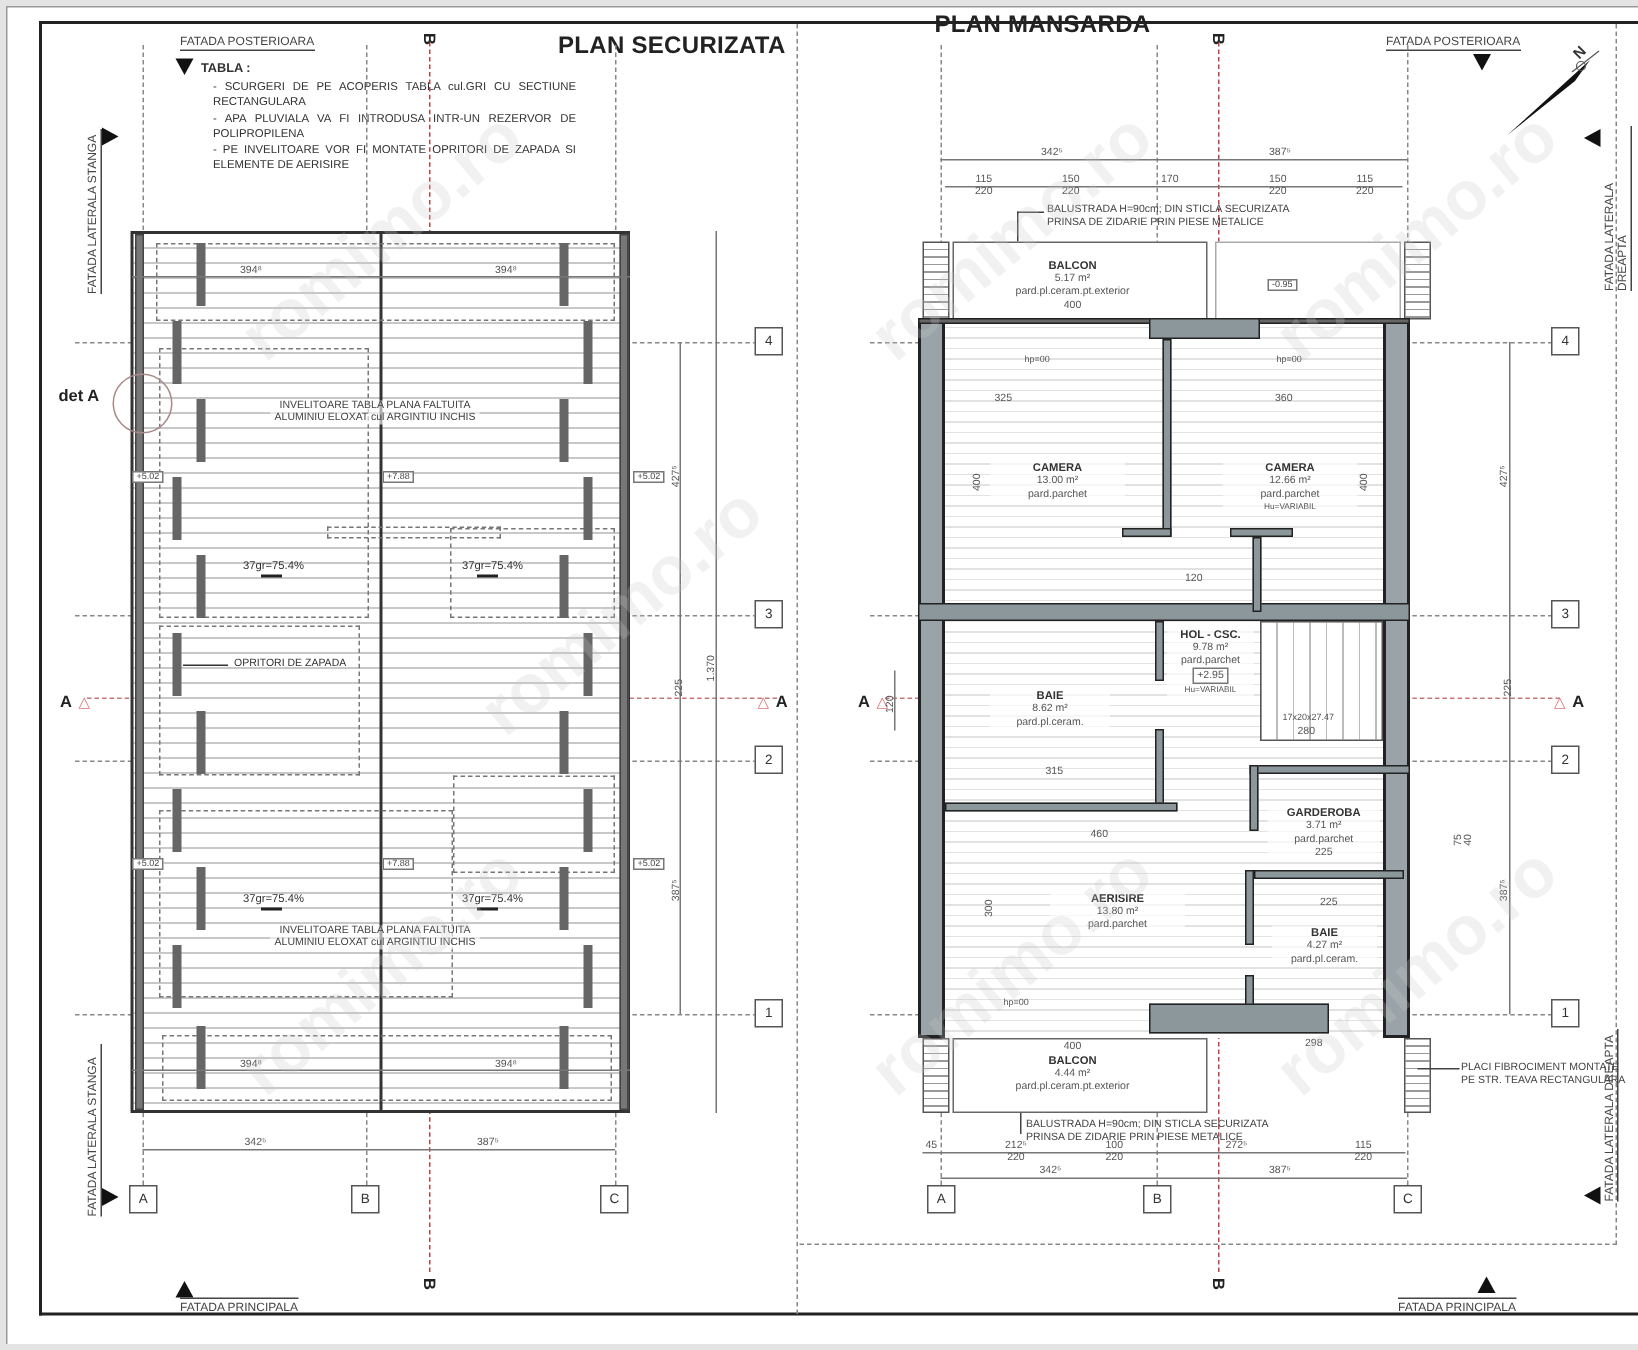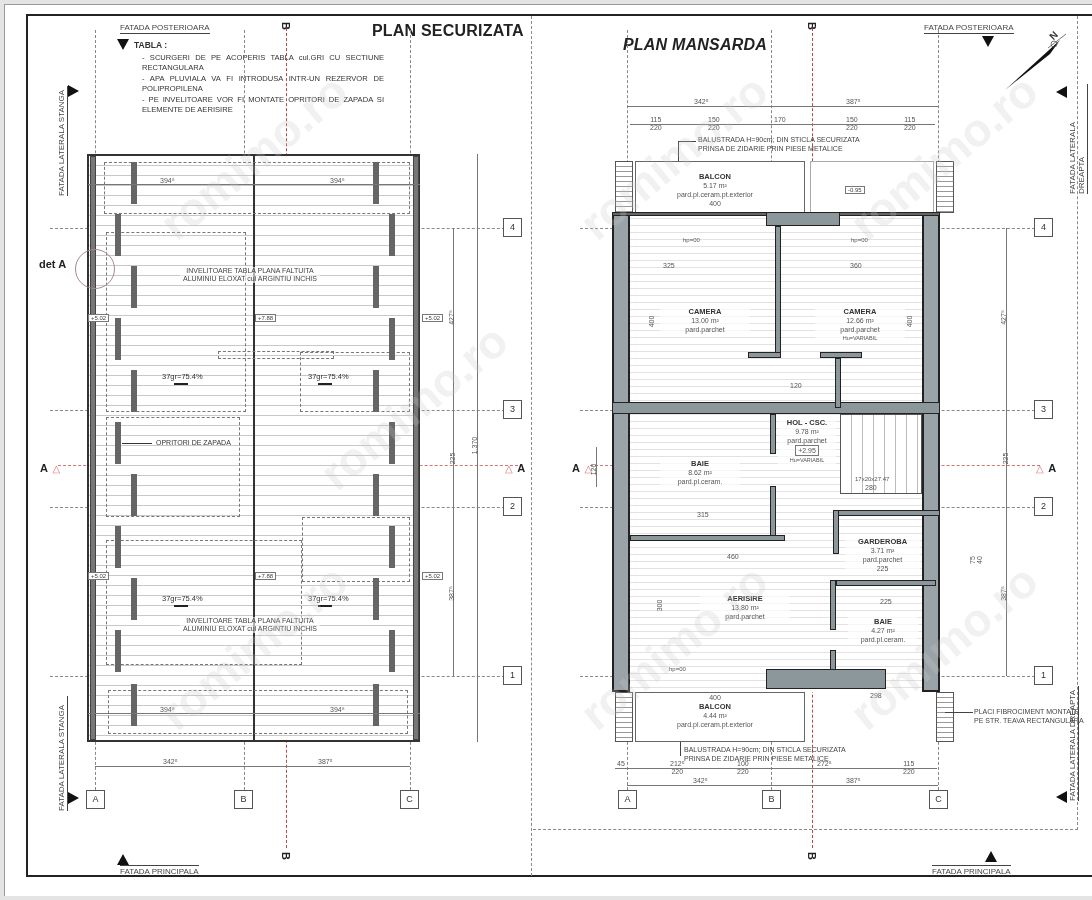--- a/index.html
+++ b/index.html
@@ -184,21 +184,21 @@
 
   <div class="abs fatada fatada-v" style="left:57px; top:696px; height:115px;">FATADA LATERALA STANGA</div>
   <div class="abs tri-right" style="left:68px; top:792px;"></div>
 
   <div class="abs tri-up" style="left:117px; top:854px;"></div>
   <div class="abs fatada fatada-h" style="left:120px; top:865px; border-bottom:none; border-top:1px solid #444; padding-top:1px;">FATADA PRINCIPALA</div>
 </div>
 
 <div>
 
-  <div class="abs title" style="left:623px; top:36px;font-style:italic;">PLAN MANSARDA</div>
+  <div class="abs title" style="left:623px; top:8px;">PLAN MANSARDA</div>
 
   <div class="abs fatada fatada-h" style="left:924px; top:23px;">FATADA POSTERIOARA</div>
   <div class="abs tri-down" style="left:982px; top:36px;"></div>
 
   <svg class="compass" style="left:1000px; top:28px;" width="70" height="70" viewBox="0 0 70 70">
     <polygon points="5,62 60,12 50,26" fill="#111"></polygon>
     <line x1="48" y1="20" x2="66" y2="6" stroke="#555" stroke-width="0.8"></line>
     <circle cx="54" cy="16" r="3" fill="none" stroke="#555" stroke-width="0.8"></circle>
   </svg>
   <div class="abs" style="left:1050px; top:30px; font-weight:bold; font-size:10px; transform:rotate(-45deg);">N</div>

